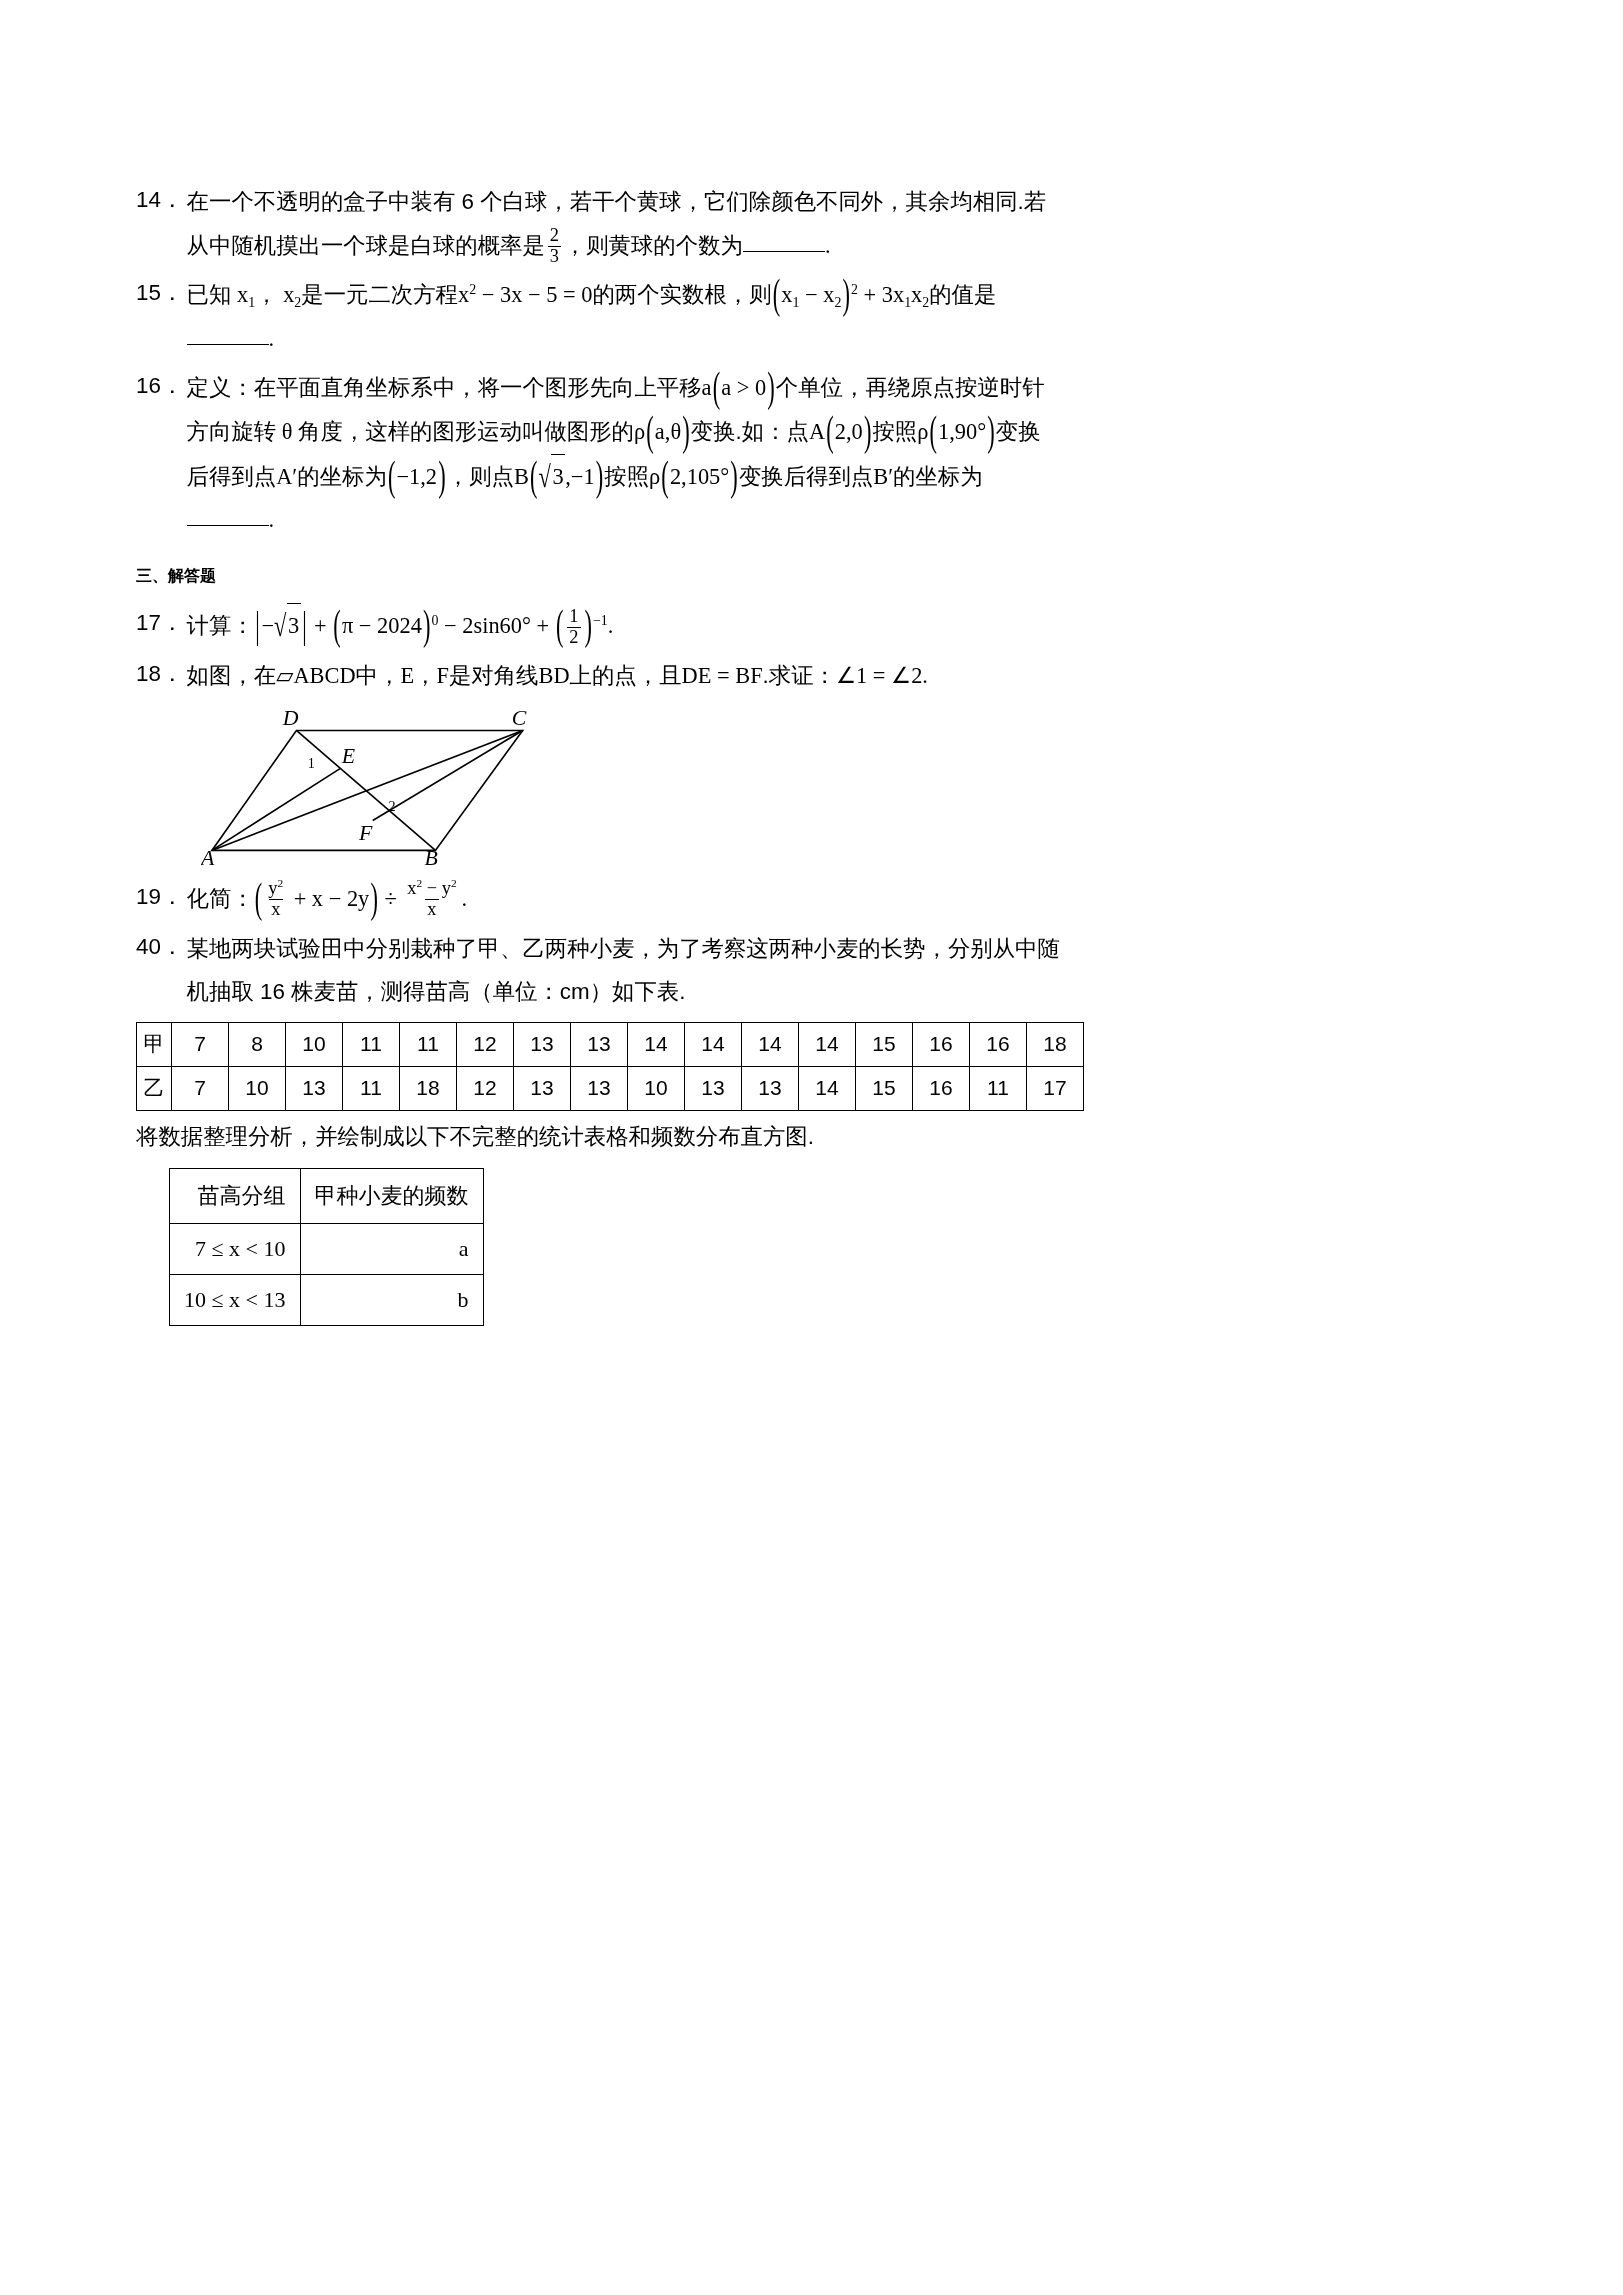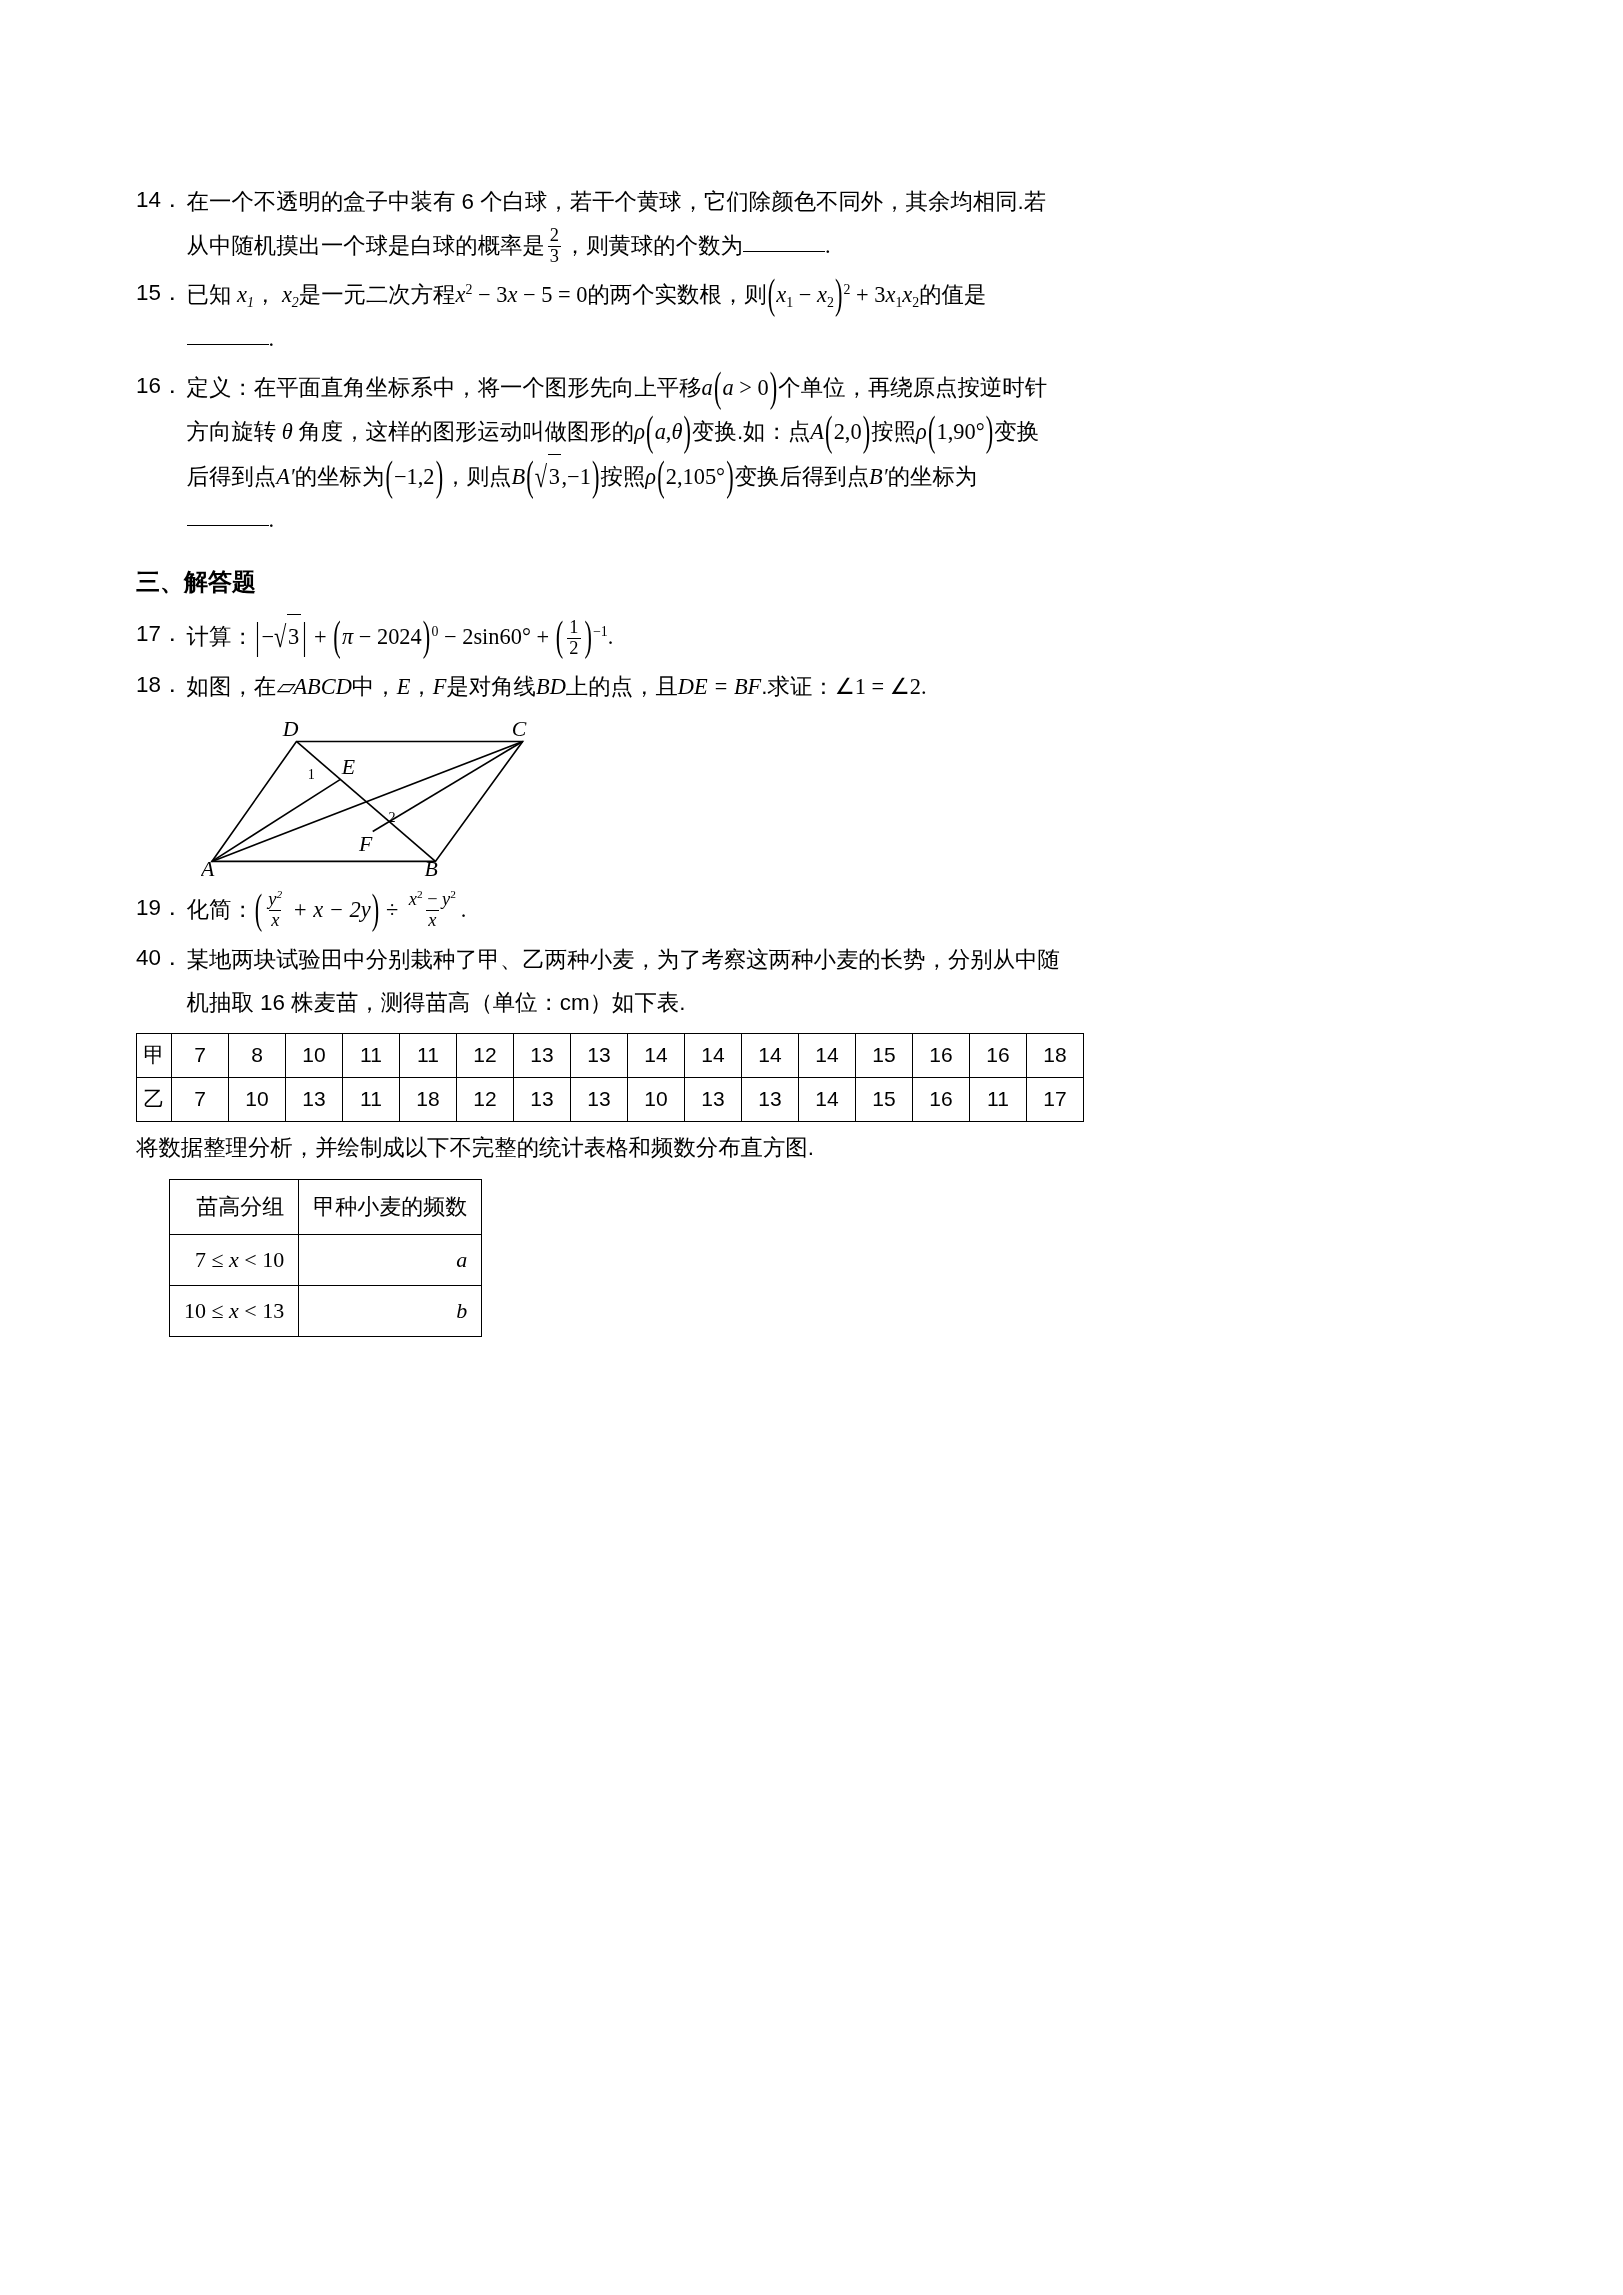--- a/index.html
+++ b/index.html
@@ -31,21 +31,21 @@
     line-height: 1.75;
     white-space: nowrap;
     padding-right: 3.3px;
   }
   .qbody {
     flex: 1 1 auto;
     font-size: 22.4px;
     line-height: 1.95;
   }
   .cn { font-family: "Liberation Sans", "DejaVu Sans", sans-serif; }
-  .mi { font-family: "Liberation Serif", serif; font-style: italic; }
+  .mi { font-family: "Liberation Serif", serif; }
   .mn { font-family: "Liberation Serif", serif; font-style: normal; }
   .blank {
     display: inline-block;
     border-bottom: 1.1px solid #000;
     width: 82px;
     vertical-align: 1.1px;
   }
   .frac {
     display: inline-flex;
     flex-direction: column;
@@ -76,21 +76,21 @@
     margin: 0 1.1px;
   }
   .abs-bar {
     display: inline-block;
     transform: scaleY(1.7);
     margin: 0 1.6px;
   }
   .sec-head {
     font-family: "Liberation Sans", "DejaVu Sans", sans-serif;
     font-weight: bold;
-    font-size: 24px;
+    font-size: 16px;
     margin: 24px 0 16.4px 0;
   }
   .fig-wrap { margin: 4.4px 0 7.6px 65px; }
   table.data {
     border-collapse: collapse;
     margin: 7.6px 0 5.5px 0;
     font-size: 21px;
     font-family: "Liberation Sans", "DejaVu Sans", sans-serif;
   }
   table.data td {

